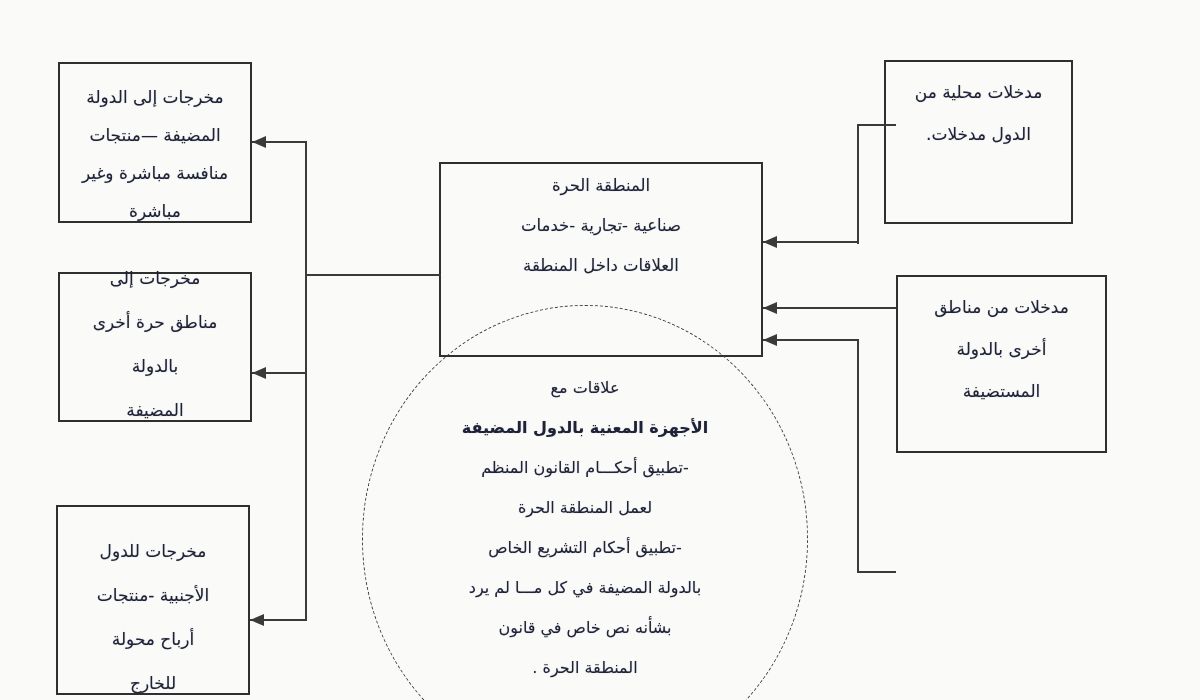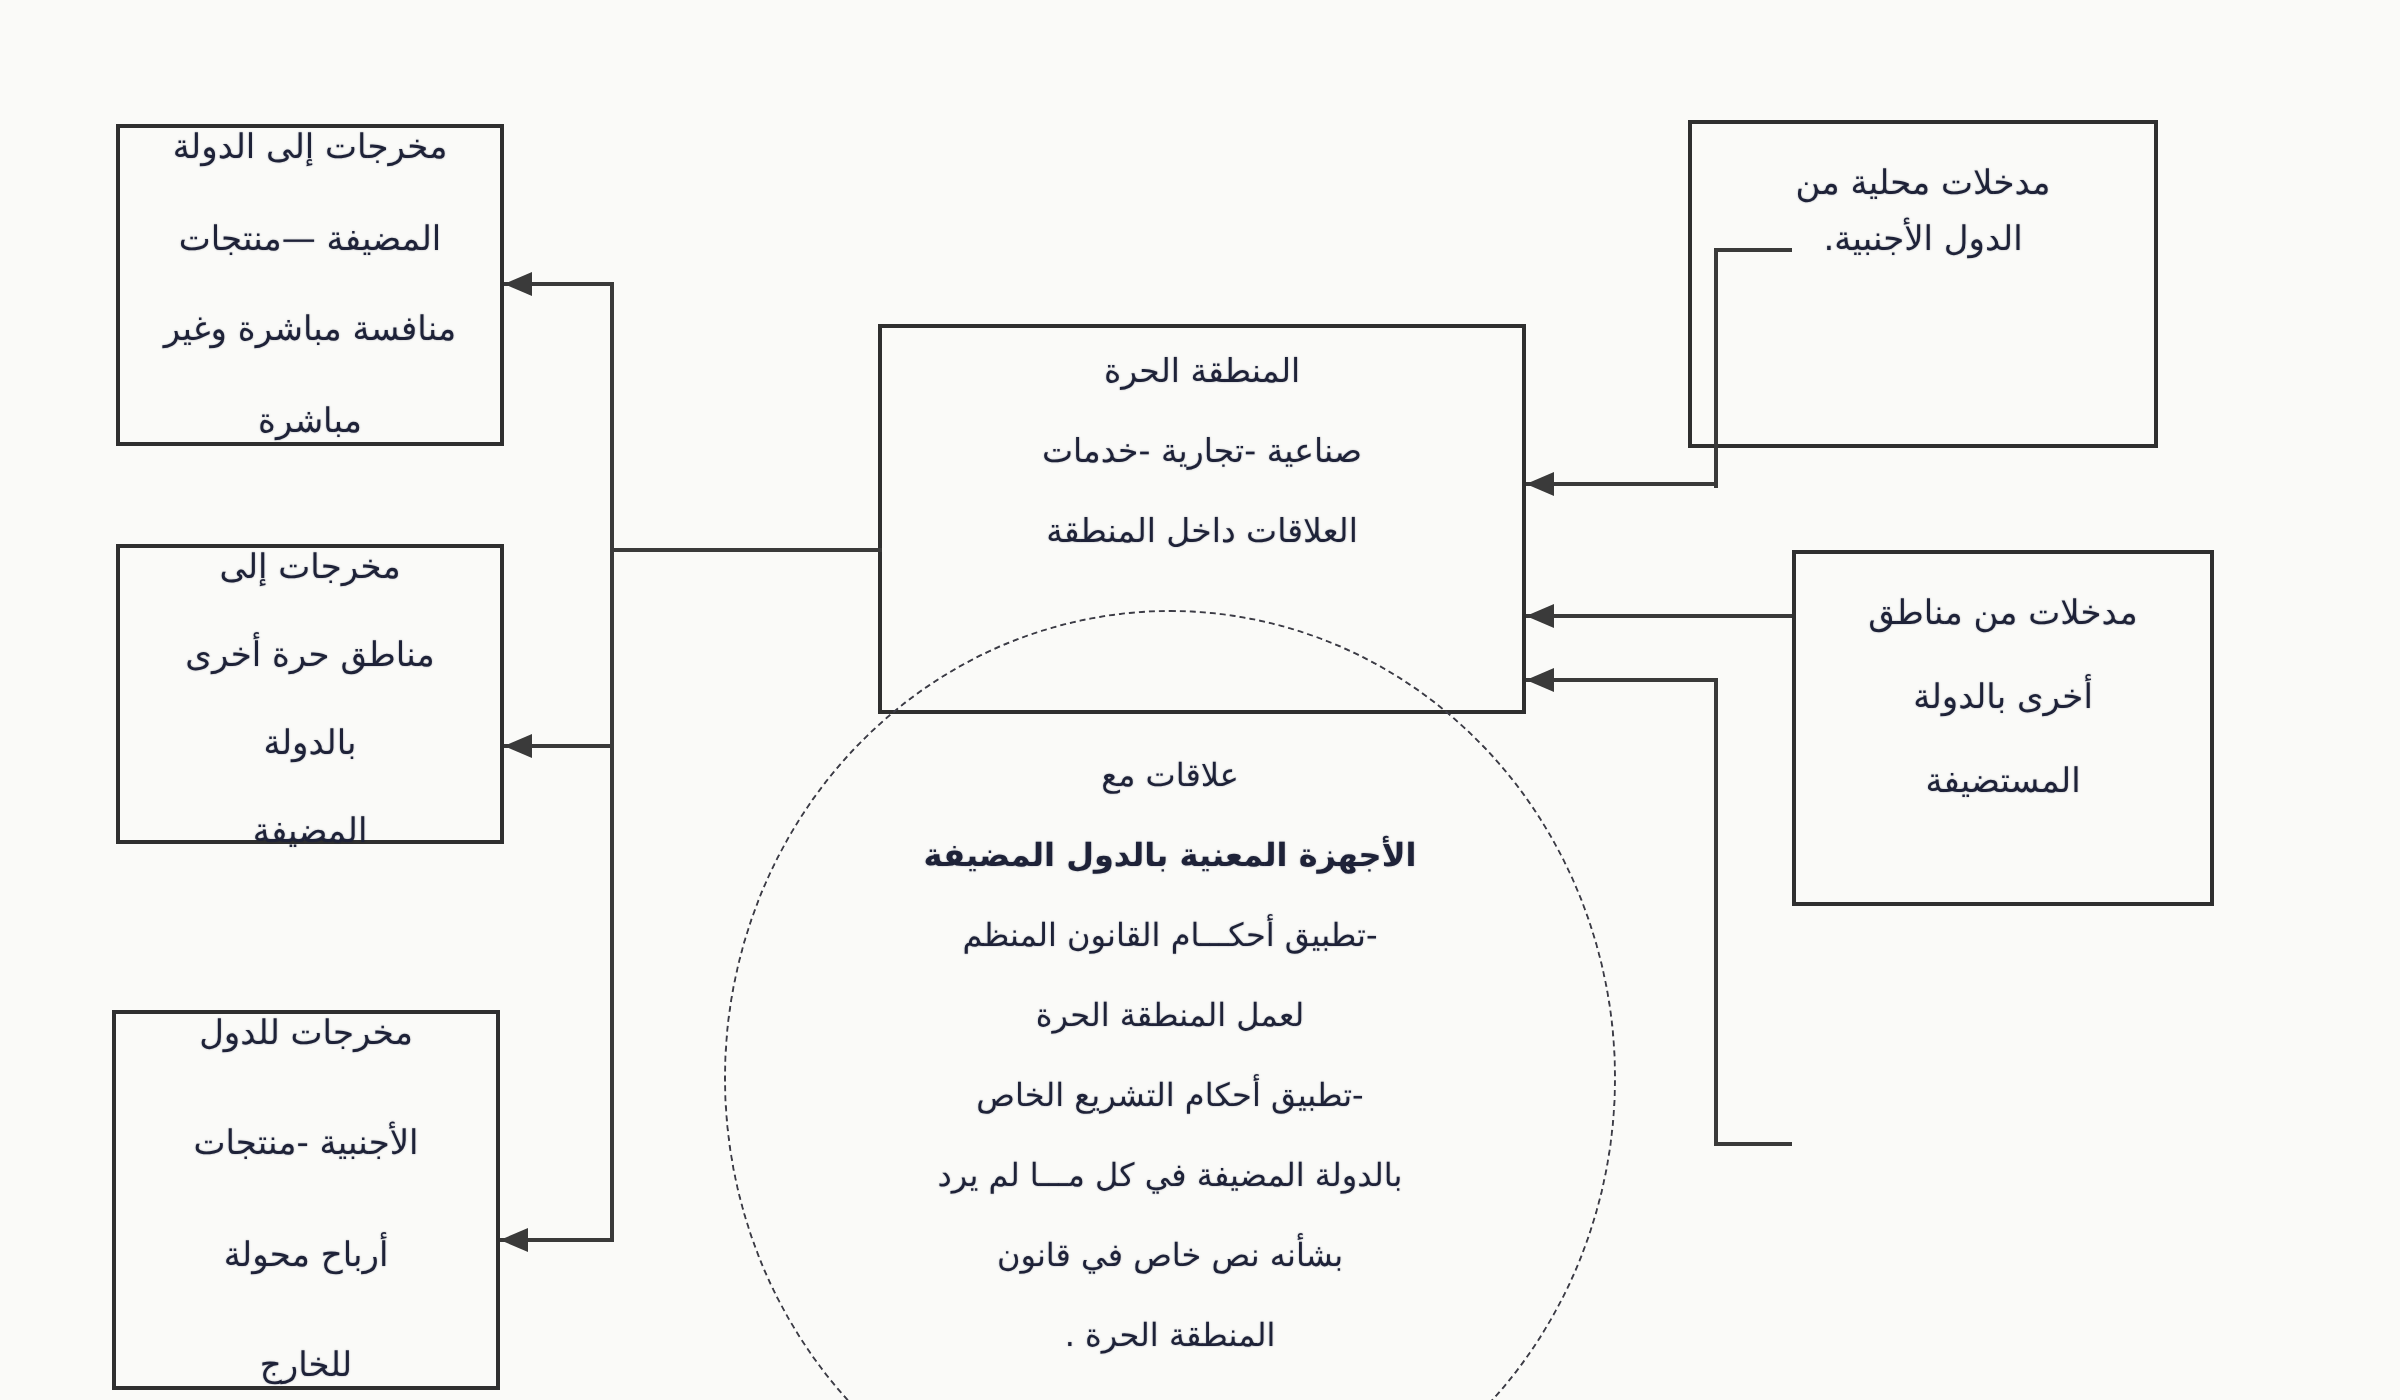--- a/index.html
+++ b/index.html
@@ -16,21 +16,21 @@
     text-shadow:0 0 1px rgba(30,34,56,.45);
     direction:rtl;
   }
   .box{
     position:absolute;box-sizing:border-box;
     border:2px solid var(--border,#2f2f2f);
     display:flex;flex-direction:column;align-items:center;
     direction:rtl;text-align:center;
     background:transparent;
   }
-  .box.centered{justify-content:space-between;}
+  .box.centered{justify-content:flex-end;}
   .box.topaligned{justify-content:flex-start;padding-top:20px;}
   .bline{
     font-size:17px;line-height:20px;white-space:nowrap;
     text-shadow:0 0 1px rgba(30,34,56,.35);
   }
   .rect{
     position:absolute;box-sizing:border-box;
     border:2px solid var(--border,#2f2f2f);
     display:flex;flex-direction:column;align-items:center;
     padding-top:12px;gap:20px;direction:rtl;text-align:center;
@@ -74,23 +74,23 @@
     <div class="bline">المضيفة</div>
   </div>
 
   <div class="box centered" style="left:56px;top:505px;width:194px;height:190px;gap:24px">
     <div class="bline">مخرجات للدول</div>
     <div class="bline">الأجنبية -منتجات</div>
     <div class="bline">أرباح محولة</div>
     <div class="bline">للخارج</div>
   </div>
 
-  <div class="box topaligned" style="left:844px;top:60px;width:235px;height:164px;gap:8px">
+  <div class="box topaligned" style="left:884px;top:60px;width:189px;height:164px;gap:22px">
     <div class="bline">مدخلات محلية من</div>
-    <div class="bline">الدول الأجنبية.</div>
+    <div class="bline">الدول مدخلات.</div>
   </div>
 
   <div class="box topaligned" style="left:896px;top:275px;width:211px;height:178px;gap:22px">
     <div class="bline">مدخلات من مناطق</div>
     <div class="bline">أخرى بالدولة</div>
     <div class="bline">المستضيفة</div>
   </div>
 
 
   <div class="rect" style="left:439px;top:162px;width:324px;height:195px">

